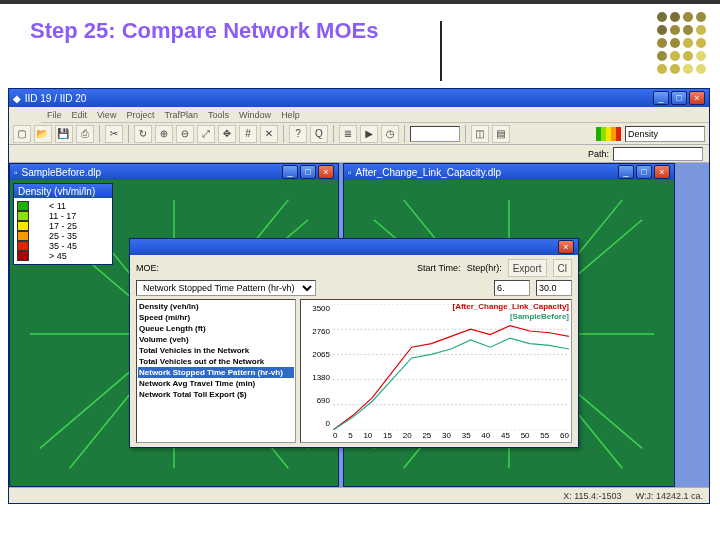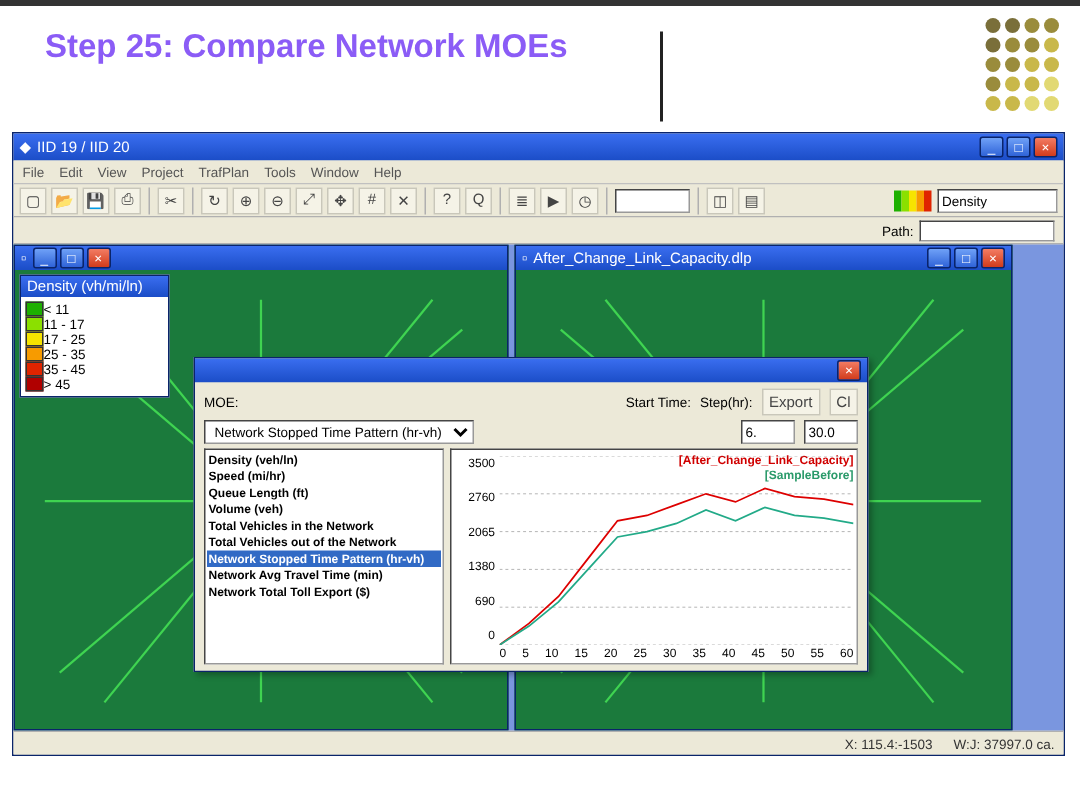--- a/index.html
+++ b/index.html
@@ -69,20 +69,21 @@
   .win-btn.close { background: linear-gradient(#f37c63,#d13b1b); }
   .menubar {
     height: 16px;
     background: #ece9d8;
     display: flex; gap: 10px;
     padding: 0 6px;
     color: #555;
     font-size: 9px;
     align-items: center;
     border-bottom: 1px solid #c0c0c0;
+    margin-left: 32px;
   }
   .menubar span { cursor: pointer; }
   .toolbar {
     height: 22px;
     background: #ece9d8;
     border-bottom: 1px solid #b0b0b0;
     display: flex; align-items: center;
     padding: 0 4px; gap: 3px;
   }
   .tbtn {
@@ -142,21 +143,21 @@
   .legend {
     position:absolute;
     left:3px; top:3px;
     width:100px;
     background:#fff;
     border:1px solid #0a246a;
     z-index:2;
   }
   .legend .titlebar { height:14px; font-size:8px; }
   .legend-body { padding:3px; background:#fff; }
-  .legend-row { display:flex; align-items:center; gap:0; font-size:9px; }
+  .legend-row { display:flex; align-items:center; gap:20px; font-size:9px; }
   .sw { width:12px; height:10px; border:1px solid #333; }
 
   .moe {
     position:absolute;
     left:120px; top:75px;
     width:450px; height:210px;
     background:#ece9d8;
     border:1px solid #0a246a;
     display:flex; flex-direction:column;
     z-index:5;
@@ -329,20 +330,21 @@
   <div class="pathbar">
     <span>Path:</span>
     <input style="">
   </div>
 
   <div class="mdi-area">
 
     <div class="child left">
       <div class="titlebar">
         <span>▫</span>
+        <span class="title">SampleBefore.dlp</span>
         <div class="win-btns">
           <div class="win-btn">_</div>
           <div class="win-btn">□</div>
           <div class="win-btn close">×</div>
         </div>
       </div>
       <div class="child-canvas">
         <svg class="roadlines" viewBox="0 0 330 308" preserveAspectRatio="none">
           <line x1="30" y1="40" x2="300" y2="270"></line>
             <line x1="300" y1="40" x2="30" y2="270"></line>
@@ -485,17 +487,17 @@
             </div>
           </div>
         </div>
       </div>
     </div>
 
   </div>
 
   <div class="statusbar">
     <span>X:  115.4:-1503</span>
-    <span>W:J:  37997.0 ca.</span>
+    <span>W:J:  14242.1 ca.</span>
   </div>
 </div>
 
 <div class="footer"></div>
 
 </body></html>

